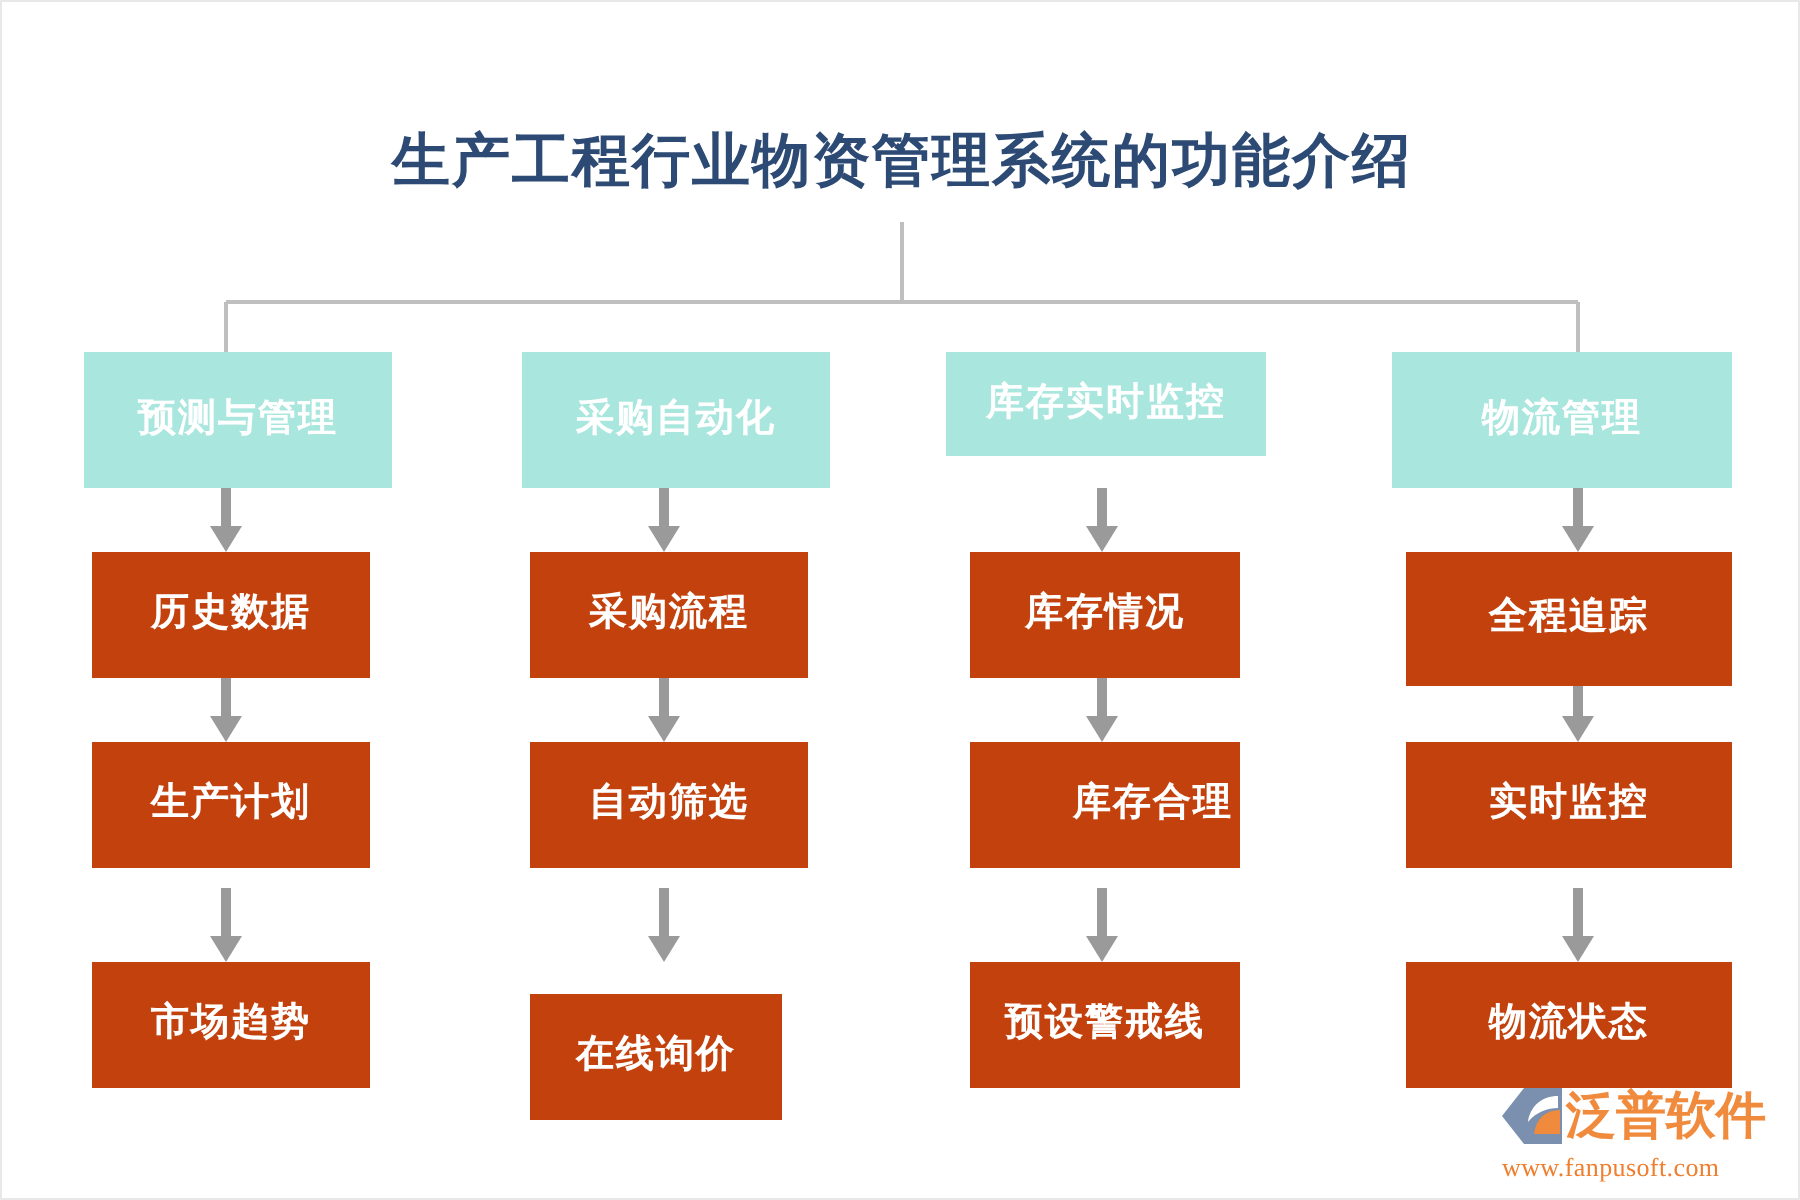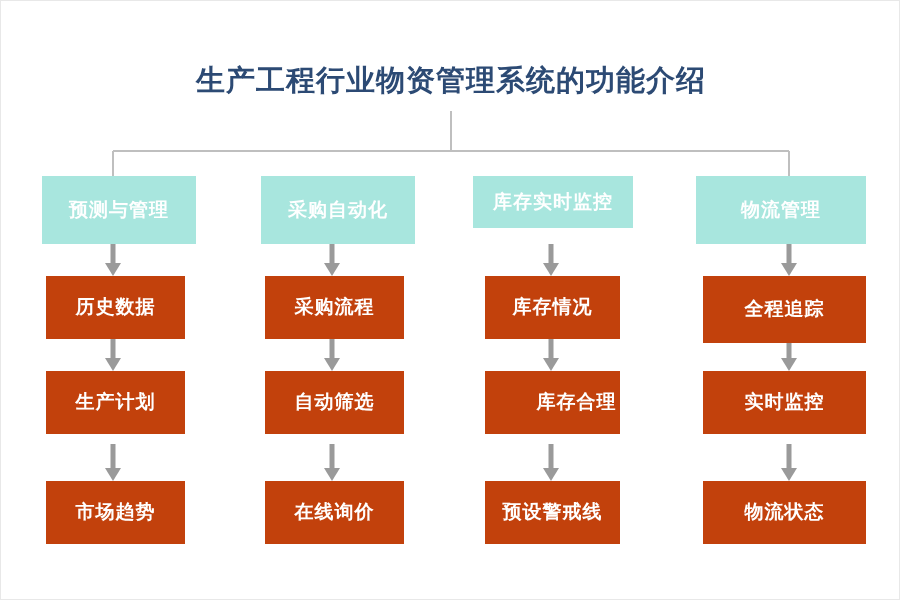--- a/index.html
+++ b/index.html
@@ -156,26 +156,38 @@
   </svg>
 
   <div class="node head" style="left:41px;  top:175px; width:154px; height:68px;">预测与管理</div>
   <div class="node item" style="left:45px;  top:275px; width:139px; height:63px;">历史数据</div>
   <div class="node item" style="left:45px;  top:370px; width:139px; height:63px;">生产计划</div>
   <div class="node item" style="left:45px;  top:480px; width:139px; height:63px;">市场趋势</div>
 
   <div class="node head" style="left:260px; top:175px; width:154px; height:68px;">采购自动化</div>
   <div class="node item" style="left:264px; top:275px; width:139px; height:63px;">采购流程</div>
   <div class="node item" style="left:264px; top:370px; width:139px; height:63px;">自动筛选</div>
-  <div class="node item" style="left:264px; top:480px; width:139px; height:63px;">在线询价</div>
+  <div class="node item" style="left:264px; top:496px; width:126px; height:63px;">在线询价</div>
 
   <div class="node head" style="left:472px; top:175px; width:160px; height:52px;">库存实时监控</div>
   <div class="node item" style="left:484px; top:275px; width:135px; height:63px;">库存情况</div>
   <div class="node item" style="left:484px; top:370px; width:135px; height:63px;padding-left:48px;">库存合理</div>
   <div class="node item" style="left:484px; top:480px; width:135px; height:63px;">预设警戒线</div>
 
   <div class="node head" style="left:695px; top:175px; width:170px; height:68px;">物流管理</div>
   <div class="node item" style="left:702px; top:275px; width:163px; height:67px;">全程追踪</div>
   <div class="node item" style="left:702px; top:370px; width:163px; height:63px;">实时监控</div>
   <div class="node item" style="left:702px; top:480px; width:163px; height:63px;">物流状态</div>
 
+  <div class="logo">
+    <div class="logo-row">
+      <svg class="logo-mark" viewBox="0 0 32 30" xmlns="http://www.w3.org/2000/svg">
+        <path d="M13 1 L32 1 L32 29 L13 29 L2 15 Z" fill="#7b8fae"></path>
+        <path d="M30 5 C22 5 16 10 15 18 C19 13 25 11 30 11 Z" fill="#ffffff"></path>
+        <path d="M31 12 C24 12 19 16 18 24 L31 24 Z" fill="#f08a3c"></path>
+        <path d="M17 24 L22 29 L31 29 L31 24 Z" fill="#7b8fae"></path>
+      </svg>
+      <span class="logo-name">泛普软件</span>
+    </div>
+    <div class="logo-url">www.fanpusoft.com</div>
+  </div>
 
 </div>
 
 </body></html>

